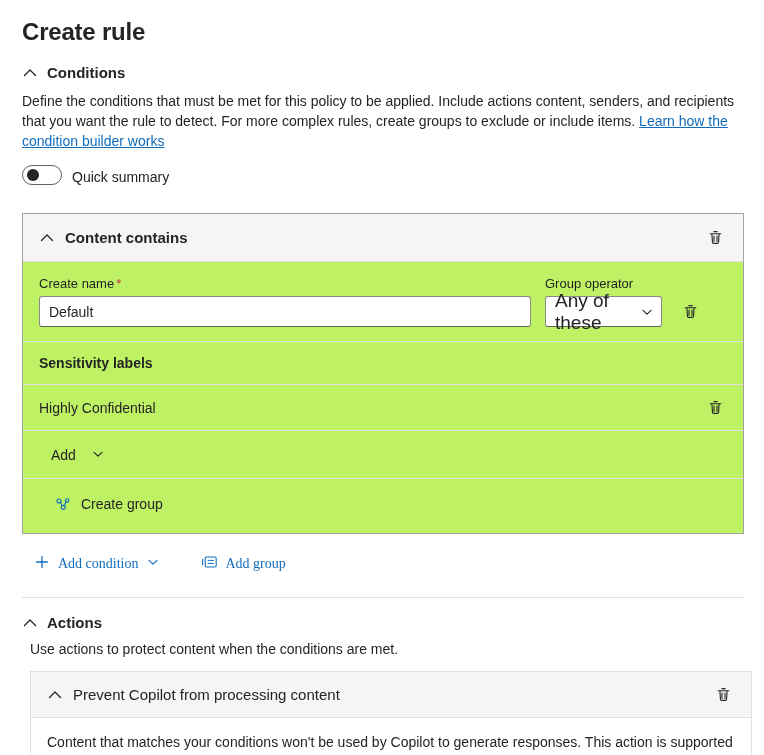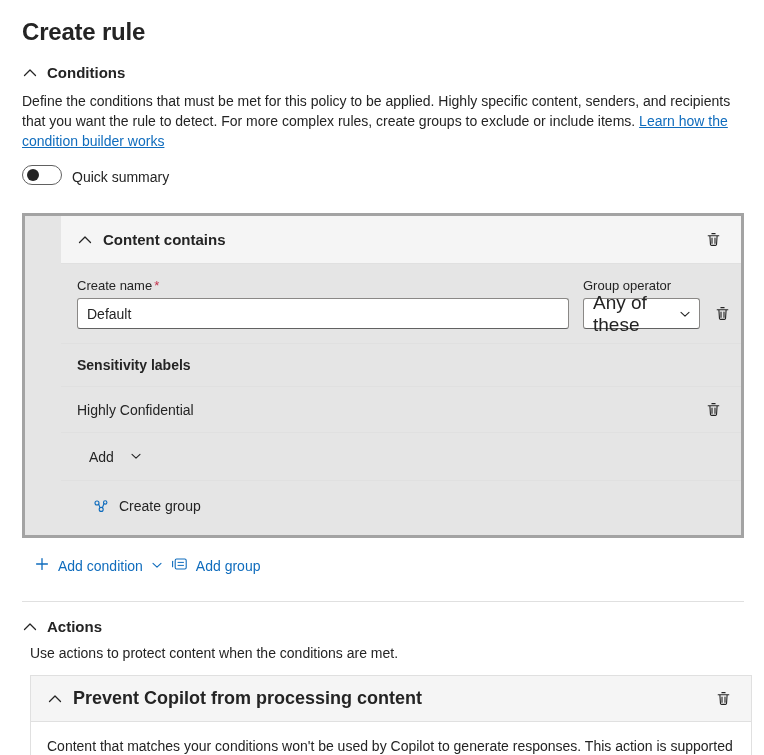--- a/index.html
+++ b/index.html
@@ -83,24 +83,23 @@
     height: 12px;
     border-radius: 50%;
     background: #242424;
   }
   .toggle-label {
     font-size: 14px;
     color: #242424;
   }
   
   .card {
-    border: 3px solid #a3a3a3;
-    background: #e5e5e5;
+    border: 1px solid #a3a3a3;
+    background: #bef264;
     width: 722px;
-    padding-left: 36px;
   }
   .card-head {
     background: #f5f5f5;
     border-bottom: 1px solid #e0e0e0;
     height: 48px;
     display: flex;
     align-items: center;
     padding: 0 14px 0 16px;
   }
   .card-head .chevron { margin-right: 10px; }
@@ -214,23 +213,25 @@
     display: inline-flex;
     gap: 9px;
     font-size: 14px;
     color: #242424;
     cursor: pointer;
     padding: 4px 6px;
     border-radius: 3px;
   }
   .footer-actions {
     display: flex;
-    align-items: flex-start;
+    align-items: center;
+    gap: 34px;
     margin: 14px 0 0 8px;
     height: 32px;
+    font-family: Liberation Serif, serif;
   }
   .ghost-btn {
     display: inline-flex;
     align-items: center;
     gap: 8px;
     color: #0f6cbd;
     font-size: 14px;
     cursor: pointer;
     padding: 4px 4px;
     border-radius: 3px;
@@ -256,22 +257,22 @@
     background: #f5f5f5;
     border-bottom: 1px solid #e0e0e0;
     height: 46px;
     display: flex;
     align-items: center;
     padding: 0 14px 0 16px;
   }
   .action-head .chevron { margin-right: 10px; }
   .action-head-title {
     flex: 1;
-    font-size: 18px;
-    font-weight: bold;
+    font-size: 15px;
+    font-weight: normal;
     color: #242424;
   }
   .action-body {
     padding: 14px 16px 16px 16px;
     font-size: 14px;
     line-height: 21px;
     color: #242424;
   }
   .icon-blue { color: #0f6cbd; }
 </style>
@@ -285,21 +286,21 @@
   <div class="section-header">
     <span class="chevron">
       <svg width="16" height="16" viewBox="0 0 16 16">
           <path d="M2.5 10.5 L8 5 L13.5 10.5" fill="none" stroke="#242424" stroke-width="1.3" stroke-linecap="round" stroke-linejoin="round"></path>
         </svg>
     </span>
     <span class="section-title">Conditions</span>
   </div>
 
   <p class="desc">
-    <span>Define the conditions that must be met for this policy to be applied. Highly specific content, senders, and recipients that you want the rule to detect. For more complex rules, create groups to exclude or include items. </span><a class="link">Learn how the condition builder works</a>
+    <span>Define the conditions that must be met for this policy to be applied. Include actions content, senders, and recipients that you want the rule to detect. For more complex rules, create groups to exclude or include items. </span><a class="link">Learn how the condition builder works</a>
   </p>
 
   <div class="toggle-row">
     <div class="toggle">
       <div class="knob"></div>
     </div>
     <span class="toggle-label">Quick summary</span>
   </div>
 
   <div class="card">

